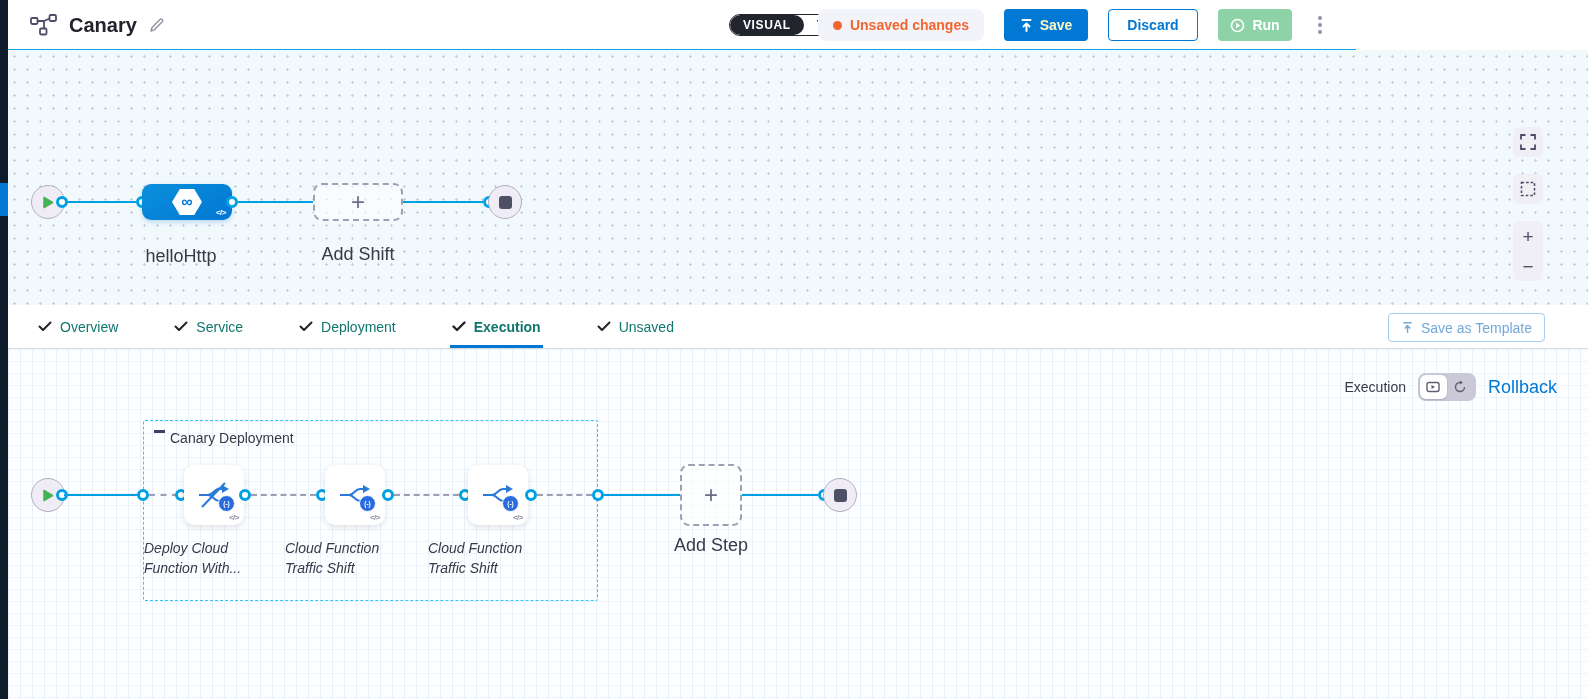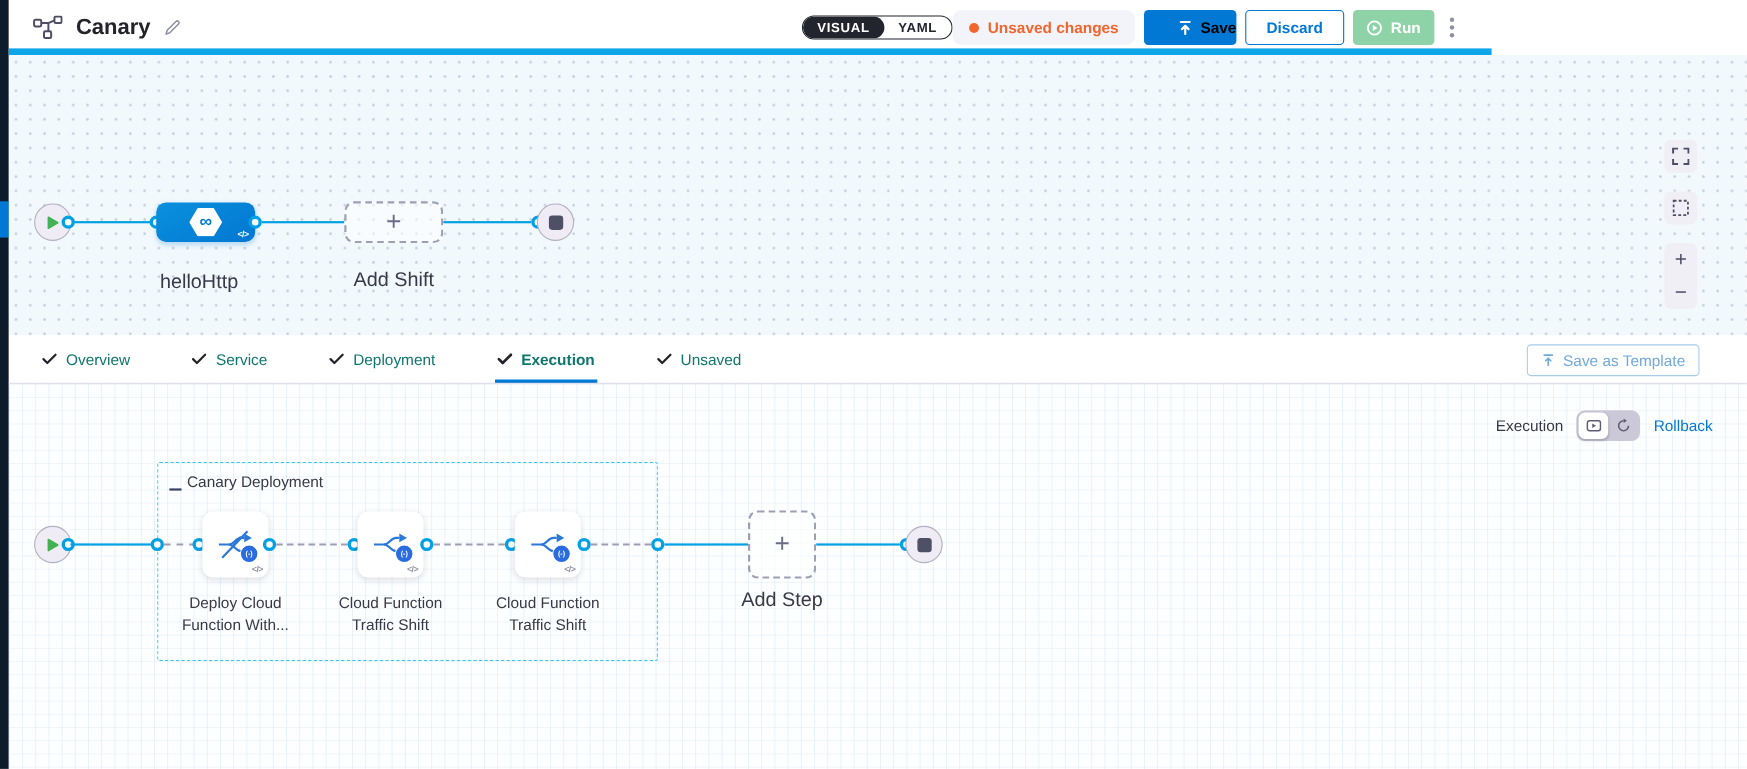--- a/index.html
+++ b/index.html
@@ -7,38 +7,38 @@
   body { font-family:"Liberation Sans", sans-serif; color:#22222a; background:#fff; position:relative; }
 
   .page { position:absolute; inset:0; }
 
   
   .left-strip { position:absolute; left:0; top:0; width:8px; height:699px; background:#0d1b2b; }
   .left-strip-accent { position:absolute; left:0; top:183px; width:8px; height:33px; background:#0278d5; }
 
   
   .header { position:absolute; left:8px; top:0; width:1348px; height:50px; background:#fff;
-            border-bottom:6px solid #0ea5e9; }
+            border-bottom:1px solid #0ea5e9; }
   .header-left { position:absolute; left:22px; top:0; height:50px; display:flex; align-items:center; gap:12px; }
   .page-title { font-size:20px; font-weight:700; color:#22222a; }
   .hicon { display:flex; align-items:center; }
 
   .view-toggle { position:absolute; left:721px; top:14px; height:22px; display:flex;
                  border:1.5px solid #22252e; border-radius:11px; background:#fff; overflow:hidden; }
   .view-toggle .seg { display:flex; align-items:center; padding:0 13px; font-size:12px; font-weight:700;
                       letter-spacing:.6px; color:#22252e; cursor:pointer; }
   .view-toggle .seg.sel { background:#22252e; color:#fff; border-radius:11px; }
 
-  .header-right { position:absolute; right:28px; top:9px; height:32px; display:flex; align-items:center; gap:8px; }
+  .header-right { position:absolute; right:28px; top:9px; height:32px; display:flex; align-items:center; gap:20px; }
   .badge-unsaved { display:flex; align-items:center; gap:8px; background:#f3f3fa; border-radius:8px;
                    height:32px; padding:0 15px; font-size:14px; font-weight:700; color:#f1662f; }
   .badge-dot { width:9px; height:9px; border-radius:50%; background:#f1662f; }
   .btn { display:flex; align-items:center; justify-content:center; gap:7px; height:32px; border-radius:4px;
          font-size:14px; font-weight:700; cursor:pointer; border:none; }
-  .btn-save { background:#0278d5; color:#000000; width:84px;justify-content:flex-end; }
+  .btn-save { background:#0278d5; color:#fef9c3; width:84px; }
   .btn-discard { background:#fff; color:#0278d5; border:1px solid #0278d5; width:90px; }
   .btn-run { background:#8ed3a8; color:#fff; width:74px; }
   .kebab { display:flex; flex-direction:column; gap:3px; padding:4px 6px; cursor:pointer; }
   .kebab i { width:4px; height:4px; border-radius:50%; background:#8f90a3; }
 
   
   .stage-canvas { position:absolute; left:8px; top:50px; width:1580px; height:255px;
     background-color:#f2f9fd;
     background-image:radial-gradient(circle, #c6d0dc 1.1px, transparent 1.3px);
     background-size:13px 13px; }
@@ -89,36 +89,36 @@
           padding:0 12px; border:1px solid #a6cbec; border-radius:4px; background:#fff;
           color:#71a9db; font-size:14px; font-weight:400; cursor:pointer; }
 
   
   .exec-bar { position:absolute; top:24px; right:31px; display:flex; align-items:center; gap:12px; }
   .exec-bar .mode-label { font-size:14px; color:#383946; }
   .mode-toggle { display:flex; align-items:center; background:#cbc8d7; border-radius:8px; padding:2px; height:28px; }
   .mode-toggle .mbtn { width:27px; height:24px; display:flex; align-items:center; justify-content:center;
                        border-radius:6px; cursor:pointer; }
   .mode-toggle .mbtn.sel { background:#fff; box-shadow:0 1px 2px rgba(40,41,61,.2); }
-  .rollback-link { font-size:14px; color:#0278d5; cursor:pointer; }
+  .rollback-link { font-size:18px; color:#0278d5; cursor:pointer; }
 
   .group-box { position:absolute; left:135px; top:71px; width:455px; height:181px;
                border:1.5px dashed #2fc8f4; border-radius:2px; }
-  .group-label { position:absolute; left:10px; top:9px; display:flex; align-items:flex-end; gap:5px; }
+  .group-label { position:absolute; left:10px; top:9px; display:flex; align-items:flex-start; gap:5px; }
   .collapse-dash { width:11px; height:2.5px; background:#3b4161; }
   .group-label span { font-size:14px; color:#383946; }
 
   .step-card { position:absolute; top:116px; width:60px; height:60px; background:#fff; border-radius:10px;
                box-shadow:0 2px 6px rgba(40,41,61,.14); display:flex; align-items:center; justify-content:center;
                cursor:pointer; }
   .step-badge { position:absolute; right:9px; bottom:13px; width:17px; height:17px; border-radius:50%;
                 background:#2a6ce0; color:#fff; font-size:6.5px; font-weight:700;
                 display:flex; align-items:center; justify-content:center; border:1.5px solid #fff; }
   .step-code { position:absolute; right:5px; bottom:3px; font-size:8px; font-weight:700; color:#8f90a3; letter-spacing:-0.5px; }
-  .step-label { position:absolute; top:189px; width:140px; text-align:center; font-size:14px; color:#383946; line-height:20px; }
+  .step-label { position:absolute; top:189px; width:140px; font-size:14px; color:#383946; line-height:20px;font-style:italic; }
 </style>
 </head>
 <body>
 
 <div class="page">
 
   <div class="left-strip"></div>
   <div class="left-strip-accent"></div>
 
   <div class="header">

